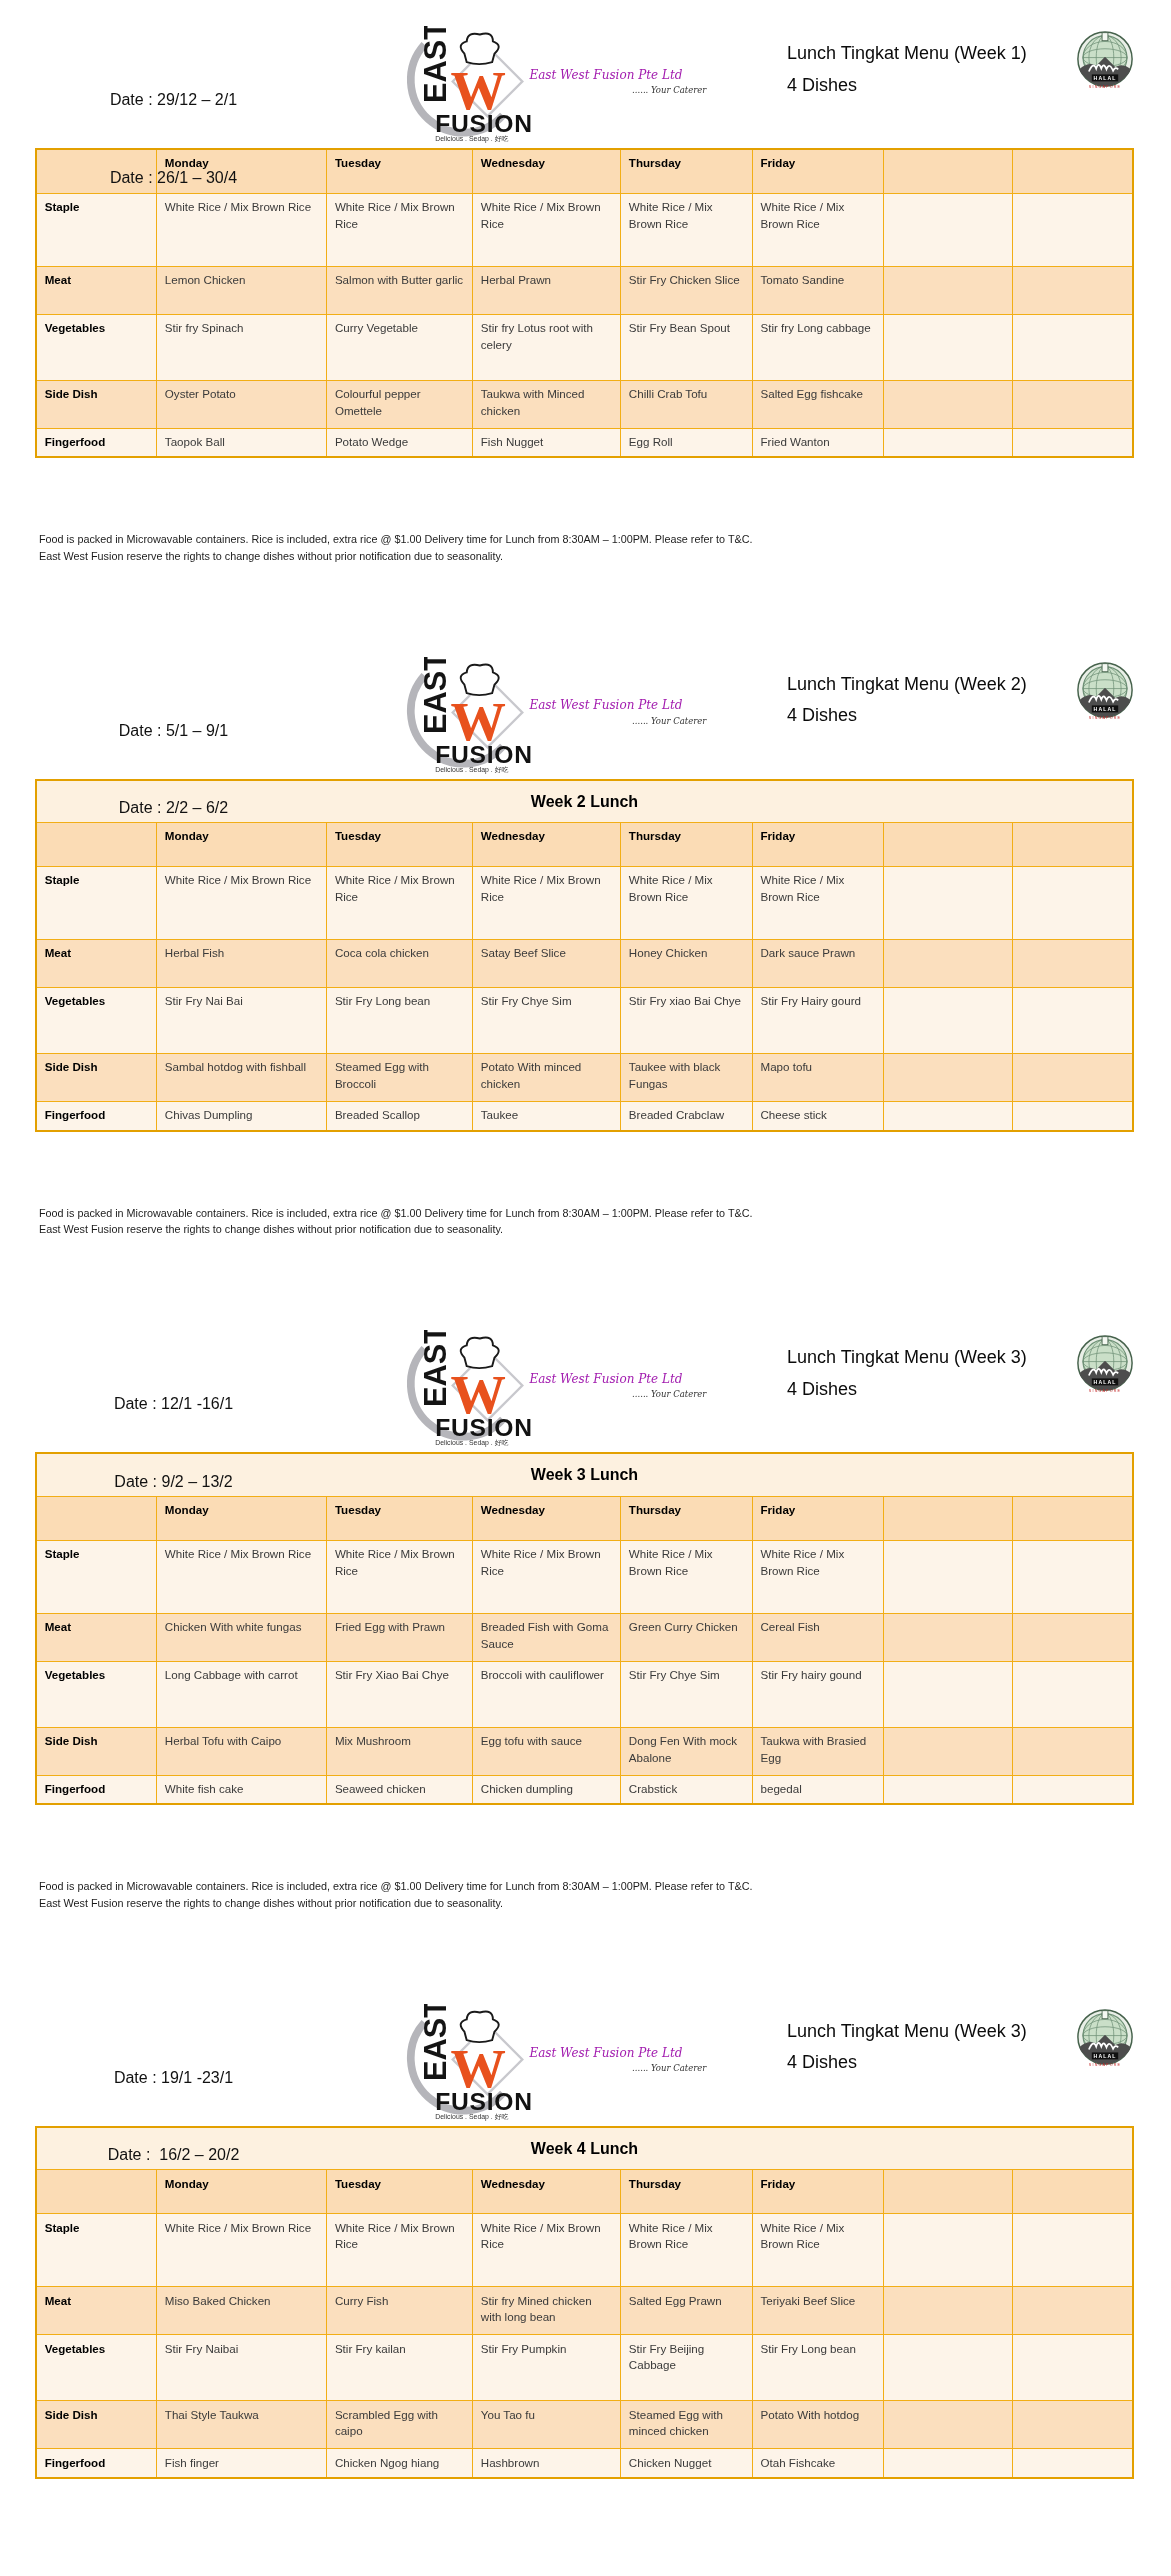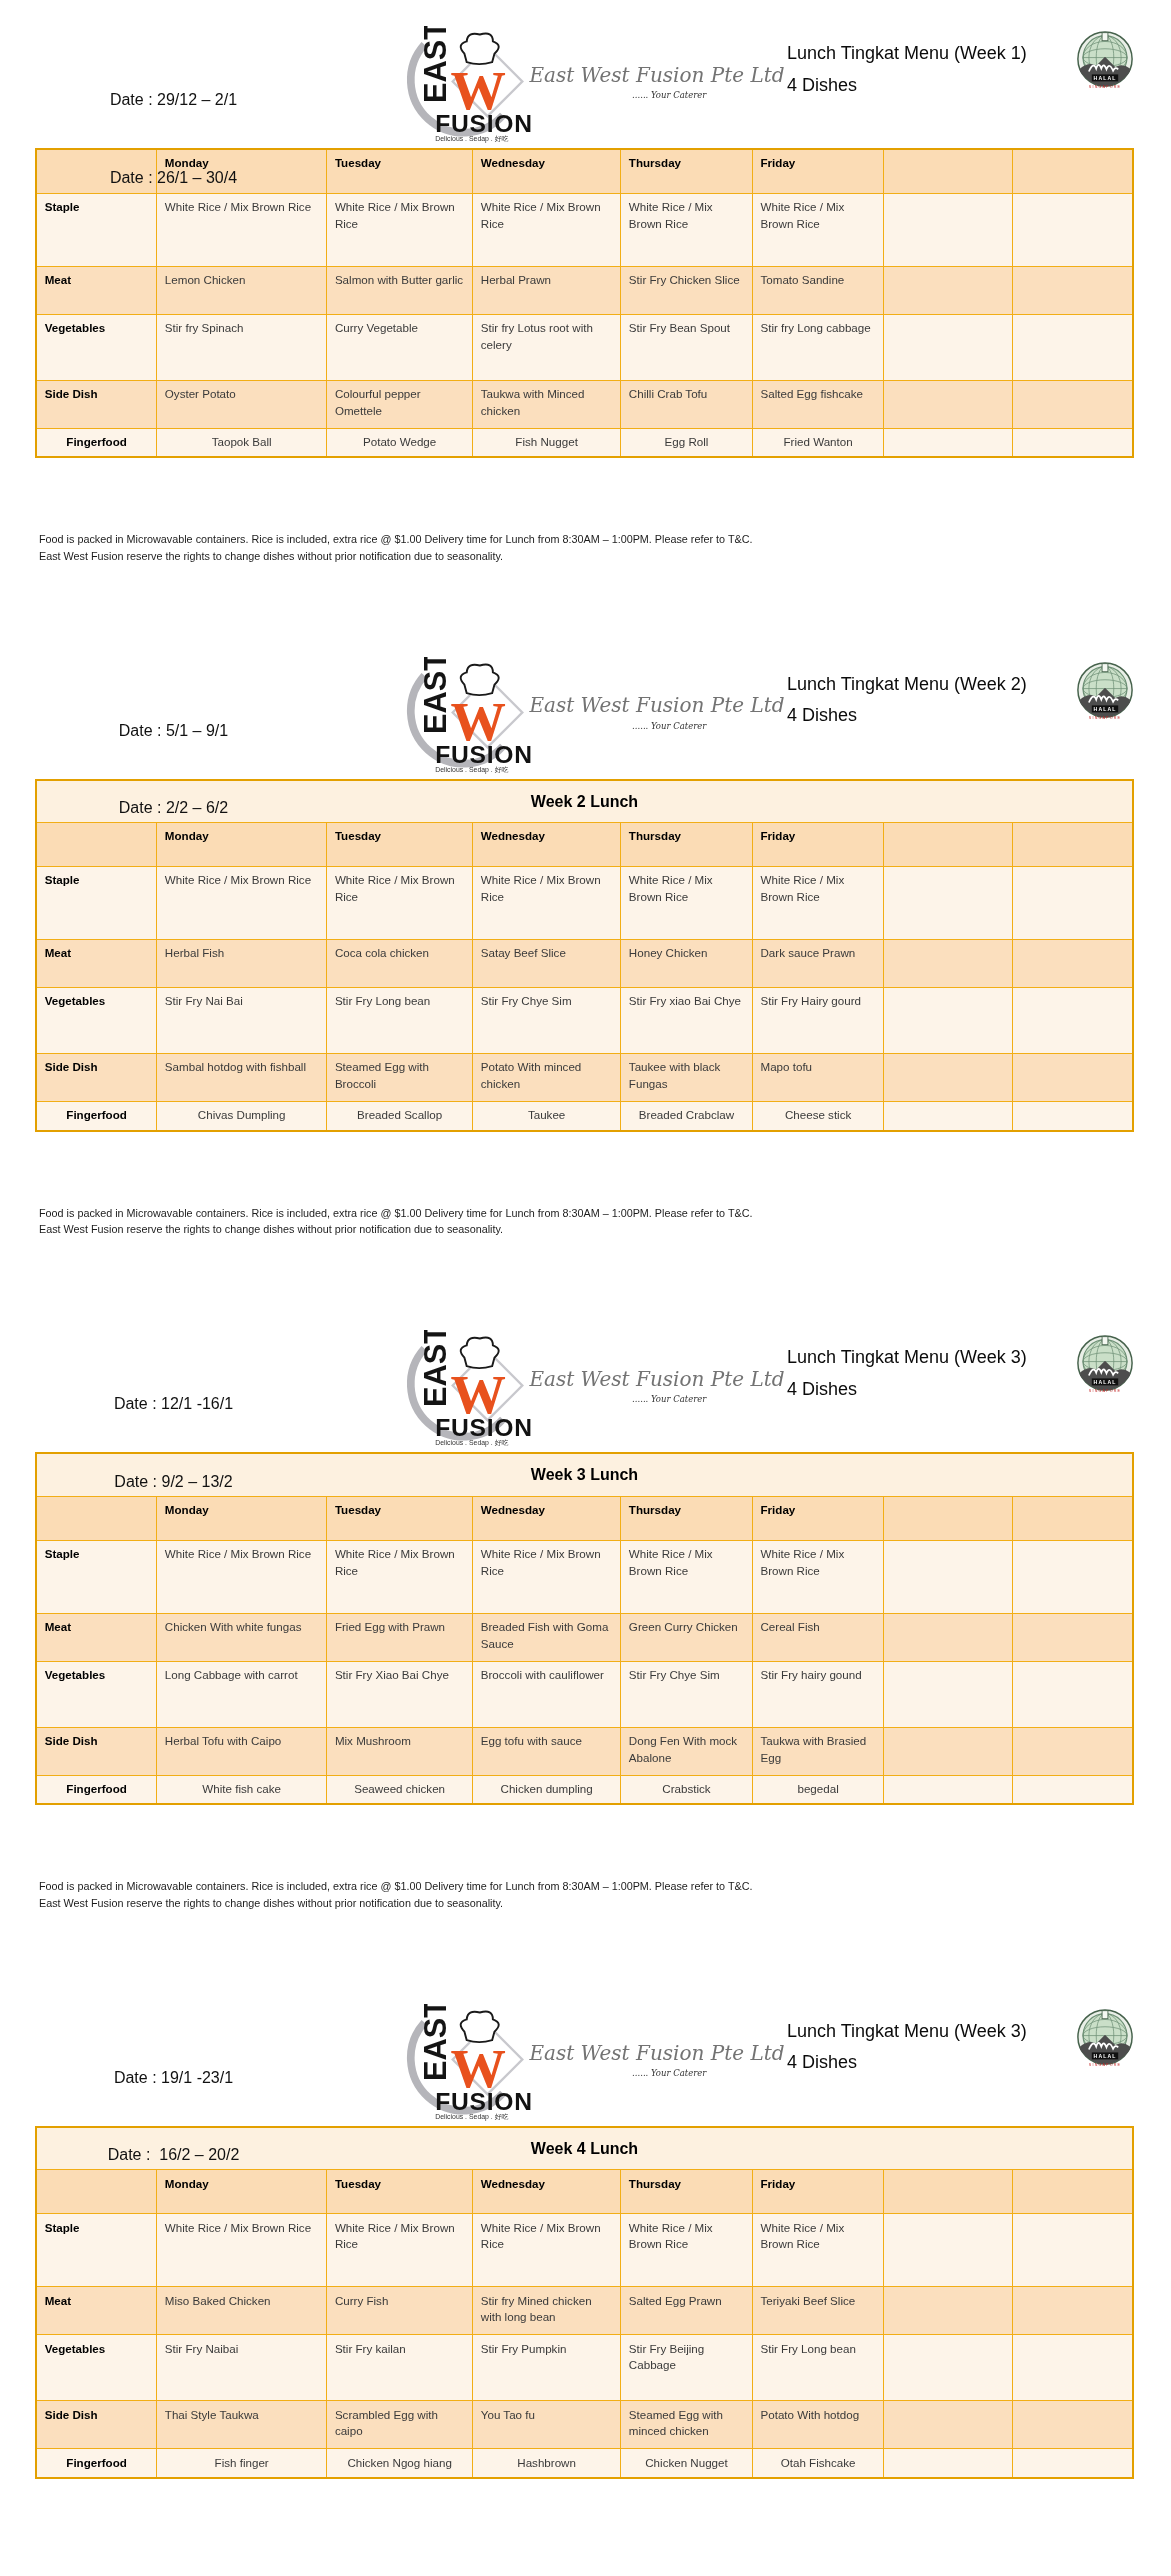--- a/index.html
+++ b/index.html
@@ -3,39 +3,39 @@
 <meta charset="utf-8">
 <title>Lunch Tingkat Menu</title>
 <style>
   html,body{margin:0;padding:0;background:#fff;}
   body{width:1171px;font-family:"Liberation Sans",sans-serif;color:#000;}
   .menu-section{padding:26px 0 66px 0;}
   .sec-header{display:flex;align-items:flex-start;height:122px;box-sizing:border-box;}
   .dates{width:231px;margin-left:58px;padding-top:9.3px;font-size:16px;line-height:1.62;color:#111;white-space:pre;text-align:center;}
   .logo-block{display:flex;align-items:center;width:332px;margin-left:112px;}
   .logo-script{margin-left:-4.6px;margin-top:-6.2px;width:177px;}
-  .script-name{font-family:"DejaVu Serif",serif;font-style:italic;font-size:20px;color:#737373;white-space:nowrap;}
+  .script-name{font-family:"DejaVu Serif",serif;font-style:italic;font-size:12px;color:#a21caf;white-space:nowrap;}
   .script-tag{font-family:"DejaVu Serif",serif;font-style:italic;font-size:8.5px;color:#333;text-align:right;margin-top:3.1px;}
   .sec-title{margin-left:54px;width:255px;padding-top:12.3px;font-size:18px;line-height:1.75;color:#0b0b0b;}
   .halal-wrap{margin-left:auto;margin-right:35px;margin-top:3.1px;}
   .menu-table{border-collapse:collapse;margin-left:35px;width:1099px;table-layout:fixed;
               border:2.3px solid #e3a000;}
   .menu-table td{border:1.5px solid #f2ae16;vertical-align:top;box-sizing:border-box;
                  padding:5.4px 7.7px;font-size:11.6px;line-height:1.45;color:#3a3a3a;overflow:hidden;}
   .title-row td{height:43px;background:#fdf1e0;text-align:center;vertical-align:middle;
                 font-size:16px;font-weight:bold;color:#000;}
   .day-row td{height:44px;background:#fbdcb5;font-weight:bold;color:#000;}
   .body-row.light td{background:#fdf4e9;}
   .body-row.peach td{background:#fbdfbe;}
   .body-row td.lbl, .day-row td.lbl{font-weight:bold;color:#000;}
   tr.r0 td{height:73px;}
   tr.r1 td{height:48px;}
   tr.r2 td{height:66px;}
   tr.r3 td{height:48px;}
-  tr.r4 td{height:24px;text-align:center;}
+  tr.r4 td{height:24px;}
   .footnote{margin:73px 0 0 39px;font-size:10.8px;line-height:1.55;color:#1c1c1c;}
 </style>
 </head>
 <body>
 
 <div id="doc">
   <section class="menu-section">
     <div class="sec-header">
       <div class="dates">
         <div>Date : 29/12 – 2/1</div>

